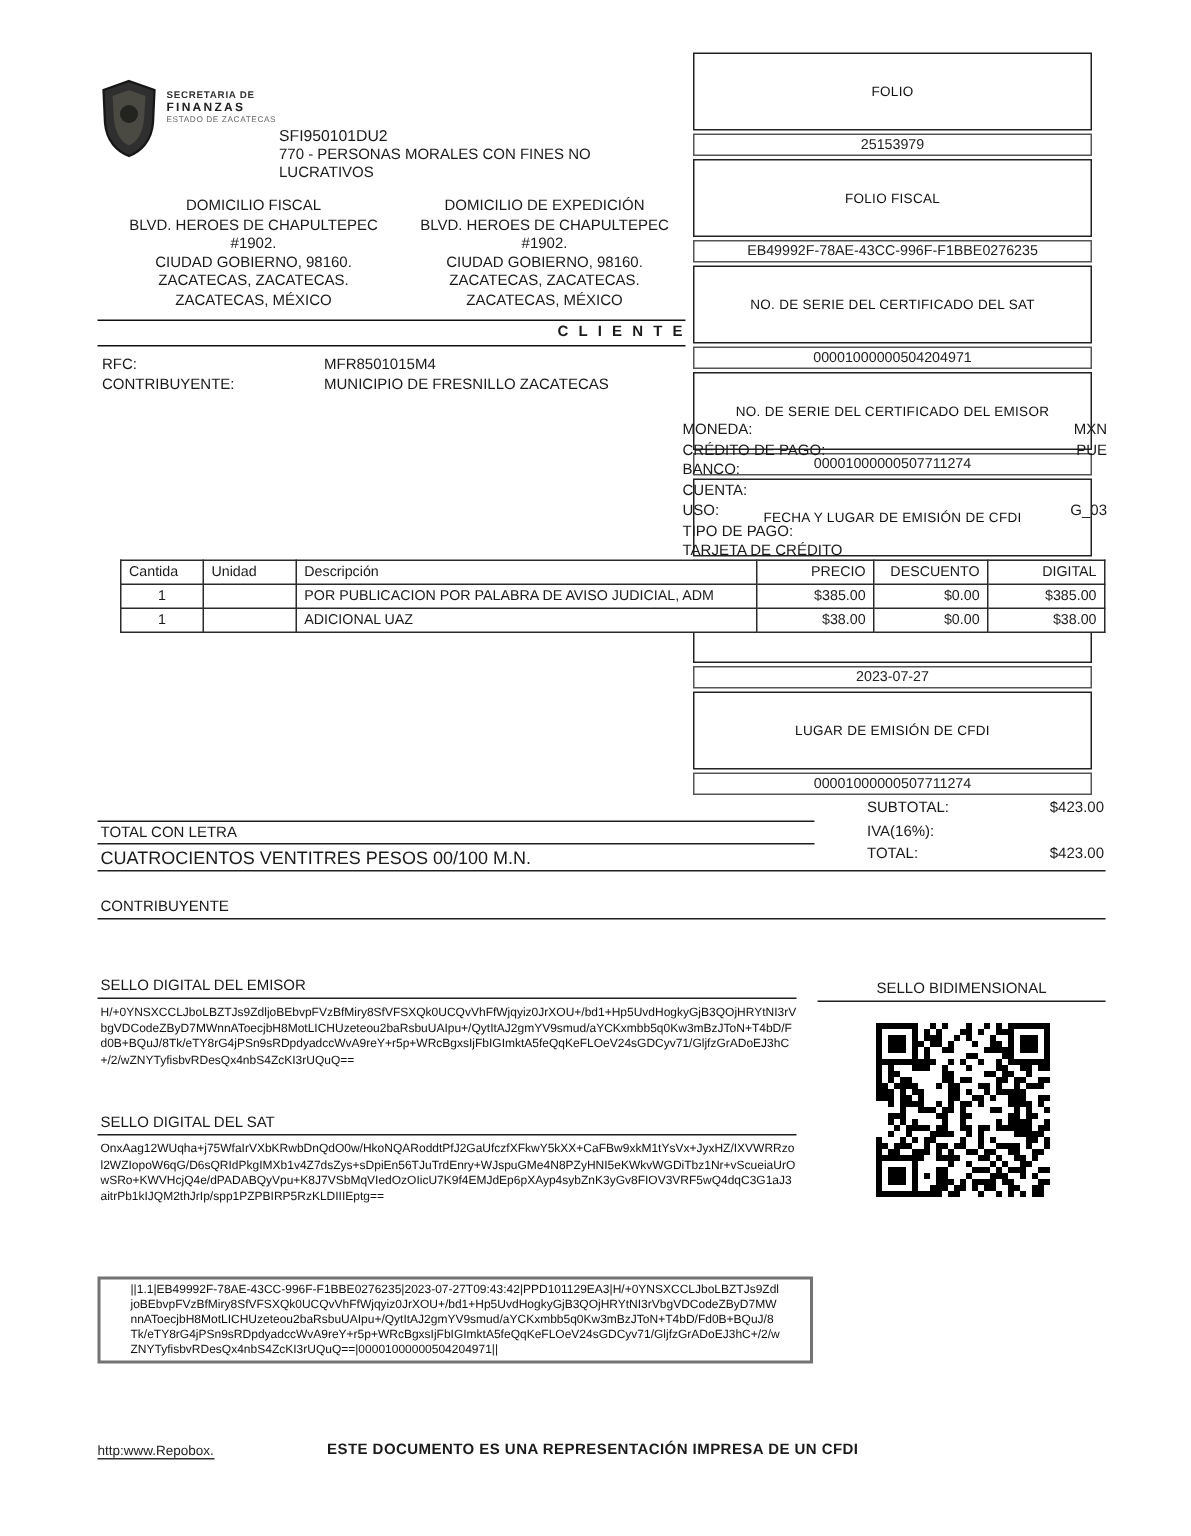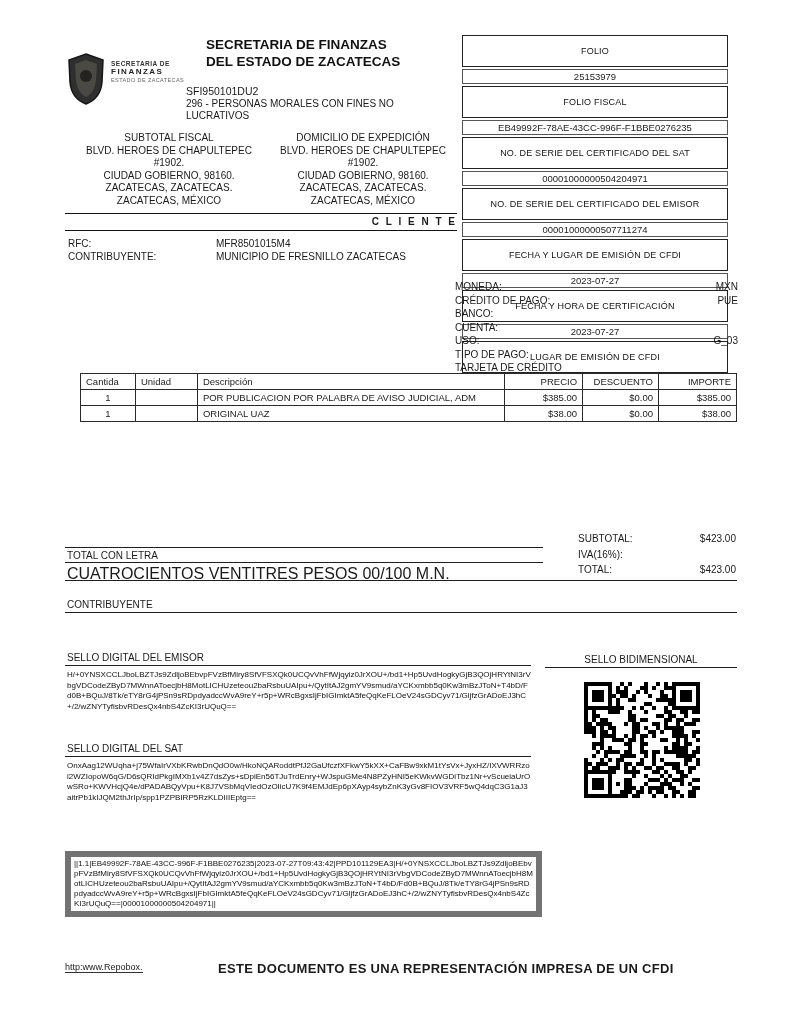--- a/index.html
+++ b/index.html
@@ -14,21 +14,21 @@
   .logo-text { margin-left:5px; padding-top:8px; }
   .lt1 { font-size:6.5px; font-weight:bold; letter-spacing:.5px; color:#333; }
   .lt2 { font-size:8px; font-weight:bold; letter-spacing:1.5px; color:#222; }
   .lt3 { font-size:5.5px; letter-spacing:.4px; color:#666; margin-top:1px; }
   .doc-title { font-size:13.5px; font-weight:bold; line-height:17px; color:#111; }
   .issuer-rfc { font-size:10.5px; }
   .issuer-regimen { font-size:10px; line-height:12px; }
 
   
   .fiscal-col { display:flex; flex-direction:column; gap:2px; }
-  .fx-label { border:1px solid #222; text-align:center; font-size:9px; padding:10px; letter-spacing:.2px; color:#111; }
+  .fx-label { border:1px solid #222; text-align:center; font-size:9px; padding:20px; letter-spacing:.2px; color:#111; }
   .fx-value { border:1px solid #555; text-align:center; font-size:9.5px; padding:1px 2px; color:#222; }
 
   
   .dom { text-align:center; font-size:10px; line-height:12.5px; }
   .dom-lines { white-space:pre-line; }
 
   
   .cliente-bar { border-top:1.5px solid #111; border-bottom:1.5px solid #111; text-align:right;
                  font-size:10px; font-weight:bold; letter-spacing:2px; padding:2px 0 3px; }
   .kv { font-size:10px; }
@@ -43,31 +43,31 @@
   table.items { border:1.5px solid #222; }
   .items th, .items td { border:1px solid #2b2b2b; font-size:9.5px; padding:2px 5px; font-weight:normal; height:16px; }
   .items th { text-align:left; }
   .items th.num, .items td.num { text-align:right; }
   .items td.ctr { text-align:center; }
 
   
   .tot-col { display:flex; flex-direction:column; }
   .tot-row { display:flex; justify-content:space-between; font-size:10px; line-height:15.5px; }
   .letra-label, .section-label { font-size:10px; }
-  .letra-value { font-size:16px; }
+  .letra-value { font-size:12px; }
 
   
   .b64 { font-size:8px; line-height:10.5px; word-break:break-all; color:#111; }
   .sello-bid-label { text-align:center; font-size:10px; }
   .qr { background:#fff; }
-  .cadena-box { border:6px solid #737373; padding:2px 3px; }
+  .cadena-box { border:2px solid #737373; padding:2px 20px; }
 
   
   .footer-url { font-size:9px; border-bottom:1px solid #333; color:#222; cursor:pointer; }
-  .footer-note { font-size:13px; font-weight:bold; letter-spacing:.3px; }
+  .footer-note { font-size:10px; font-weight:bold; letter-spacing:.3px; }
 </style>
 </head>
 <body>
 
 <div class="page">
 
   <div class="abs logo-wrap" style="left:66px; top:52px;">
     <span>
       <svg width="40" height="54" viewBox="0 0 40 54">
         <path d="M20 2 L37 8 L36 30 C35 42 28 49 20 52 C12 49 5 42 4 30 L3 8 Z" fill="#2f2f2f" stroke="#161616" stroke-width="1.5"></path>
@@ -75,46 +75,42 @@
         <circle cx="20" cy="24" r="6" fill="#23231f"></circle>
       </svg>
     </span>
     <span class="logo-text">
       <span class="lt1" style="display:block">SECRETARIA DE</span>
       <span class="lt2" style="display:block">FINANZAS</span>
       <span class="lt3" style="display:block">ESTADO DE ZACATECAS</span>
     </span>
   </div>
 
-  <div class="abs doc-title" style="left:206px; top:36px; width:250px;">
-    <div>SECRETARIA DE FINANZAS</div>
-    <div>DEL ESTADO DE ZACATECAS</div>
-  </div>
   <div class="abs issuer-rfc" style="left:186px; top:85px;">SFI950101DU2</div>
-  <div class="abs issuer-regimen" style="left:186px; top:98px; width:248px;">296 - PERSONAS MORALES CON FINES NO LUCRATIVOS</div>
+  <div class="abs issuer-regimen" style="left:186px; top:98px; width:248px;">770 - PERSONAS MORALES CON FINES NO LUCRATIVOS</div>
 
   <div class="abs fiscal-col" style="left:462px; top:35px; width:266px;">
     <div class="fx-label">FOLIO</div>
     <div class="fx-value">25153979</div>
     <div class="fx-label">FOLIO FISCAL</div>
     <div class="fx-value">EB49992F-78AE-43CC-996F-F1BBE0276235</div>
     <div class="fx-label">NO. DE SERIE DEL CERTIFICADO DEL SAT</div>
     <div class="fx-value">00001000000504204971</div>
     <div class="fx-label">NO. DE SERIE DEL CERTIFICADO DEL EMISOR</div>
     <div class="fx-value">00001000000507711274</div>
     <div class="fx-label">FECHA Y LUGAR DE EMISIÓN DE CFDI</div>
     <div class="fx-value">2023-07-27</div>
     <div class="fx-label">FECHA Y HORA DE CERTIFICACIÓN</div>
     <div class="fx-value">2023-07-27</div>
     <div class="fx-label">LUGAR DE EMISIÓN DE CFDI</div>
     <div class="fx-value">00001000000507711274</div>
   </div>
 
   <div class="abs dom" style="left:80px; top:132px; width:178px;">
-    <div>SUBTOTAL FISCAL</div>
+    <div>DOMICILIO FISCAL</div>
     <div class="dom-lines">BLVD. HEROES DE CHAPULTEPEC
 #1902.
 CIUDAD GOBIERNO, 98160.
 ZACATECAS, ZACATECAS.
 ZACATECAS, MÉXICO</div>
   </div>
   <div class="abs dom" style="left:268px; top:132px; width:190px;">
     <div>DOMICILIO DE EXPEDICIÓN</div>
     <div class="dom-lines">BLVD. HEROES DE CHAPULTEPEC
 #1902.
@@ -165,36 +161,36 @@
         <col style="width:76px">
         <col style="width:78px">
     </colgroup>
     <thead>
       <tr>
         <th>Cantida</th>
         <th>Unidad</th>
         <th>Descripción</th>
         <th class="num">PRECIO</th>
         <th class="num">DESCUENTO</th>
-        <th class="num">IMPORTE</th>
+        <th class="num">DIGITAL</th>
       </tr>
     </thead>
     <tbody>
       <tr>
         <td class="ctr">1</td>
         <td></td>
         <td>POR PUBLICACION POR PALABRA DE AVISO JUDICIAL, ADM</td>
         <td class="num">$385.00</td>
         <td class="num">$0.00</td>
         <td class="num">$385.00</td>
       </tr>
       <tr>
         <td class="ctr">1</td>
         <td></td>
-        <td>ORIGINAL UAZ</td>
+        <td>ADICIONAL UAZ</td>
         <td class="num">$38.00</td>
         <td class="num">$0.00</td>
         <td class="num">$38.00</td>
       </tr>
     </tbody>
   </table>
 
   <div class="abs tot-col" style="left:578px; top:531px; width:158px;">
     <div class="tot-row">
       <span>SUBTOTAL:</span>

